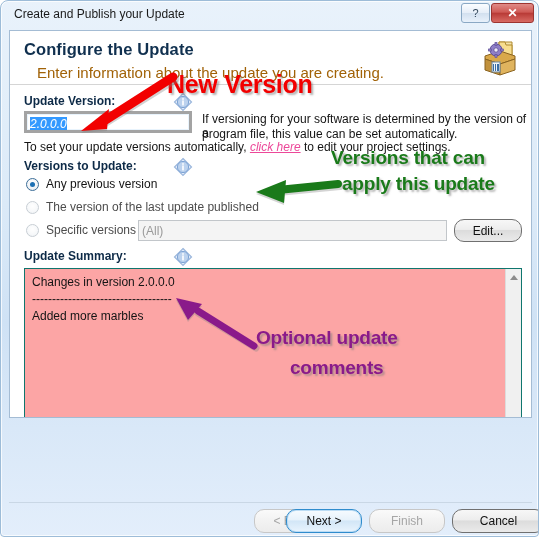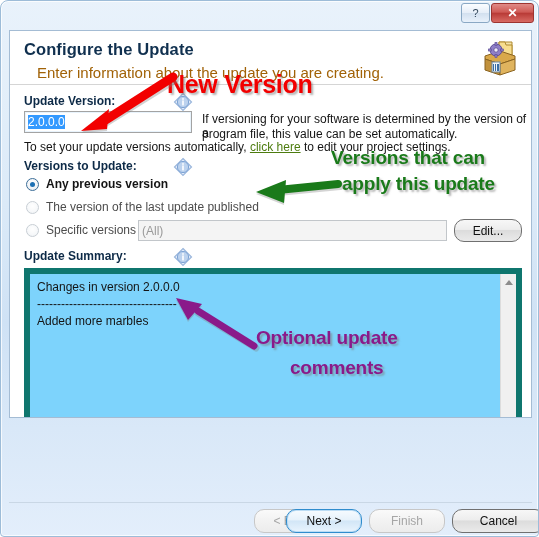--- a/index.html
+++ b/index.html
@@ -73,21 +73,21 @@
   .info-ico{position:absolute;width:20px;height:20px;}
 
   
   .tbox{
     position:absolute;box-sizing:border-box;
     border:1px solid #7f9db9;background:#ffffff;
     font-size:12px;color:#141414;
     padding:2px 3px;line-height:17px;
     overflow:hidden;white-space:nowrap;
   }
-  .tbox.focused{border:1px solid #a3a3a3;box-shadow:inset 0 0 0 1px #e8f3fc;}
+  .tbox.focused{border:3px solid #a3a3a3;box-shadow:inset 0 0 0 1px #e8f3fc;font-style:italic;}
   .sel{background:#3399ff;color:#ffffff;}
   .tbox.disabled{background:#f4f4f4;border:1px solid #c2c6ca;color:#9a9a9a;}
 
   
   .radio-row{position:absolute;display:flex;align-items:center;}
   .radio{
     width:13px;height:13px;border-radius:50%;box-sizing:border-box;
     border:1px solid #9aa6b1;
     background:radial-gradient(circle at 50% 38%,#ffffff 0%,#f0f3f6 60%,#d9dfe5 100%);
     position:relative;flex:none;
@@ -114,21 +114,21 @@
     background:linear-gradient(to bottom,#fafafa 0%, #f2f2f2 50%, #ececec 100%);}
   .btn.default{
     border:1px solid #2f8ccd;
     box-shadow:0 0 0 1px #bcdcf4 inset;
     background:linear-gradient(to bottom,#f6fbff 0%, #e7f2fb 45%, #d2e6f7 50%, #e9f4fd 100%);
   }
 
   
   .summary-box{
     position:absolute;box-sizing:border-box;
-    border:6px solid #0f766e;background:#7dd3fc;overflow:hidden;
+    border:1px solid #0f766e;background:#fca5a5;overflow:hidden;
   }
   .summary-text{
     position:absolute;left:7px;top:5px;right:20px;
     font-size:12px;color:#141414;line-height:17px;white-space:pre;
   }
   .vscroll{
     position:absolute;right:0;top:0;width:16px;bottom:0;
     background:#f0f0f0;border-left:1px solid #dcdcdc;box-sizing:border-box;
   }
   .vs-arrow{
@@ -159,28 +159,29 @@
   
   .anno{
     position:absolute;font-weight:bold;white-space:pre;
     text-shadow:2px 2px 2px rgba(120,120,120,.55);
     line-height:1.15;
   }
   .anno.red{color:#f20000;font-size:25px;letter-spacing:-.3px;}
   .anno.green{color:#1a7a1a;font-size:19px;letter-spacing:-.2px;}
   .anno.purple{color:#8a1a8a;font-size:19px;letter-spacing:-.2px;}
   .arrow-svg{position:absolute;overflow:visible;}
-  a.link{color:#4d7c0f;text-decoration:underline;}
+  a.link{color:#ec4899;text-decoration:underline;font-style:italic;}
 </style>
 </head>
 <body>
 
 <div class="window">
 
   <div class="titlebar">
+    <div class="title-text">Create and Publish your Update</div>
     <div class="caption-buttons">
       <div class="cap-btn">?</div>
       <div class="cap-btn close">✕</div>
     </div>
   </div>
 
   <div class="client">
 
     <div class="hdr">
       <div class="hdr-title">Configure the Update</div>
@@ -225,21 +226,21 @@
     <div class="lbl" style="left:14px;top:128px;">Versions to Update:</div>
     <div class="info-ico" style="left:163px;top:126px;">
       <svg width="20" height="20" viewBox="0 0 20 20">
         <path d="M10 1.5 L18.5 10 L10 18.5 L1.5 10 Z" fill="#e6eefa" stroke="#9ab6dc" stroke-width="1.2"></path>
         <circle cx="10" cy="10" r="5.6" fill="#bcd2ee" stroke="#7ea4d4" stroke-width="1"></circle>
         <rect x="9.2" y="8.4" width="1.6" height="5" fill="#ffffff"></rect>
         <rect x="9.2" y="6.2" width="1.6" height="1.6" fill="#ffffff"></rect>
       </svg>
     </div>
 
-    <div class="radio-row" style="left:16px;top:146px;font-weight:bold;">
+    <div class="radio-row" style="left:16px;top:146px;">
       <span class="radio on"></span>
       <span class="radio-lbl">Any previous version</span>
     </div>
     <div class="radio-row" style="left:16px;top:169px;">
       <span class="radio off"></span>
       <span class="radio-lbl dim">The version of the last update published</span>
     </div>
     <div class="radio-row" style="left:16px;top:192px;">
       <span class="radio off"></span>
       <span class="radio-lbl dim">Specific versions</span>

